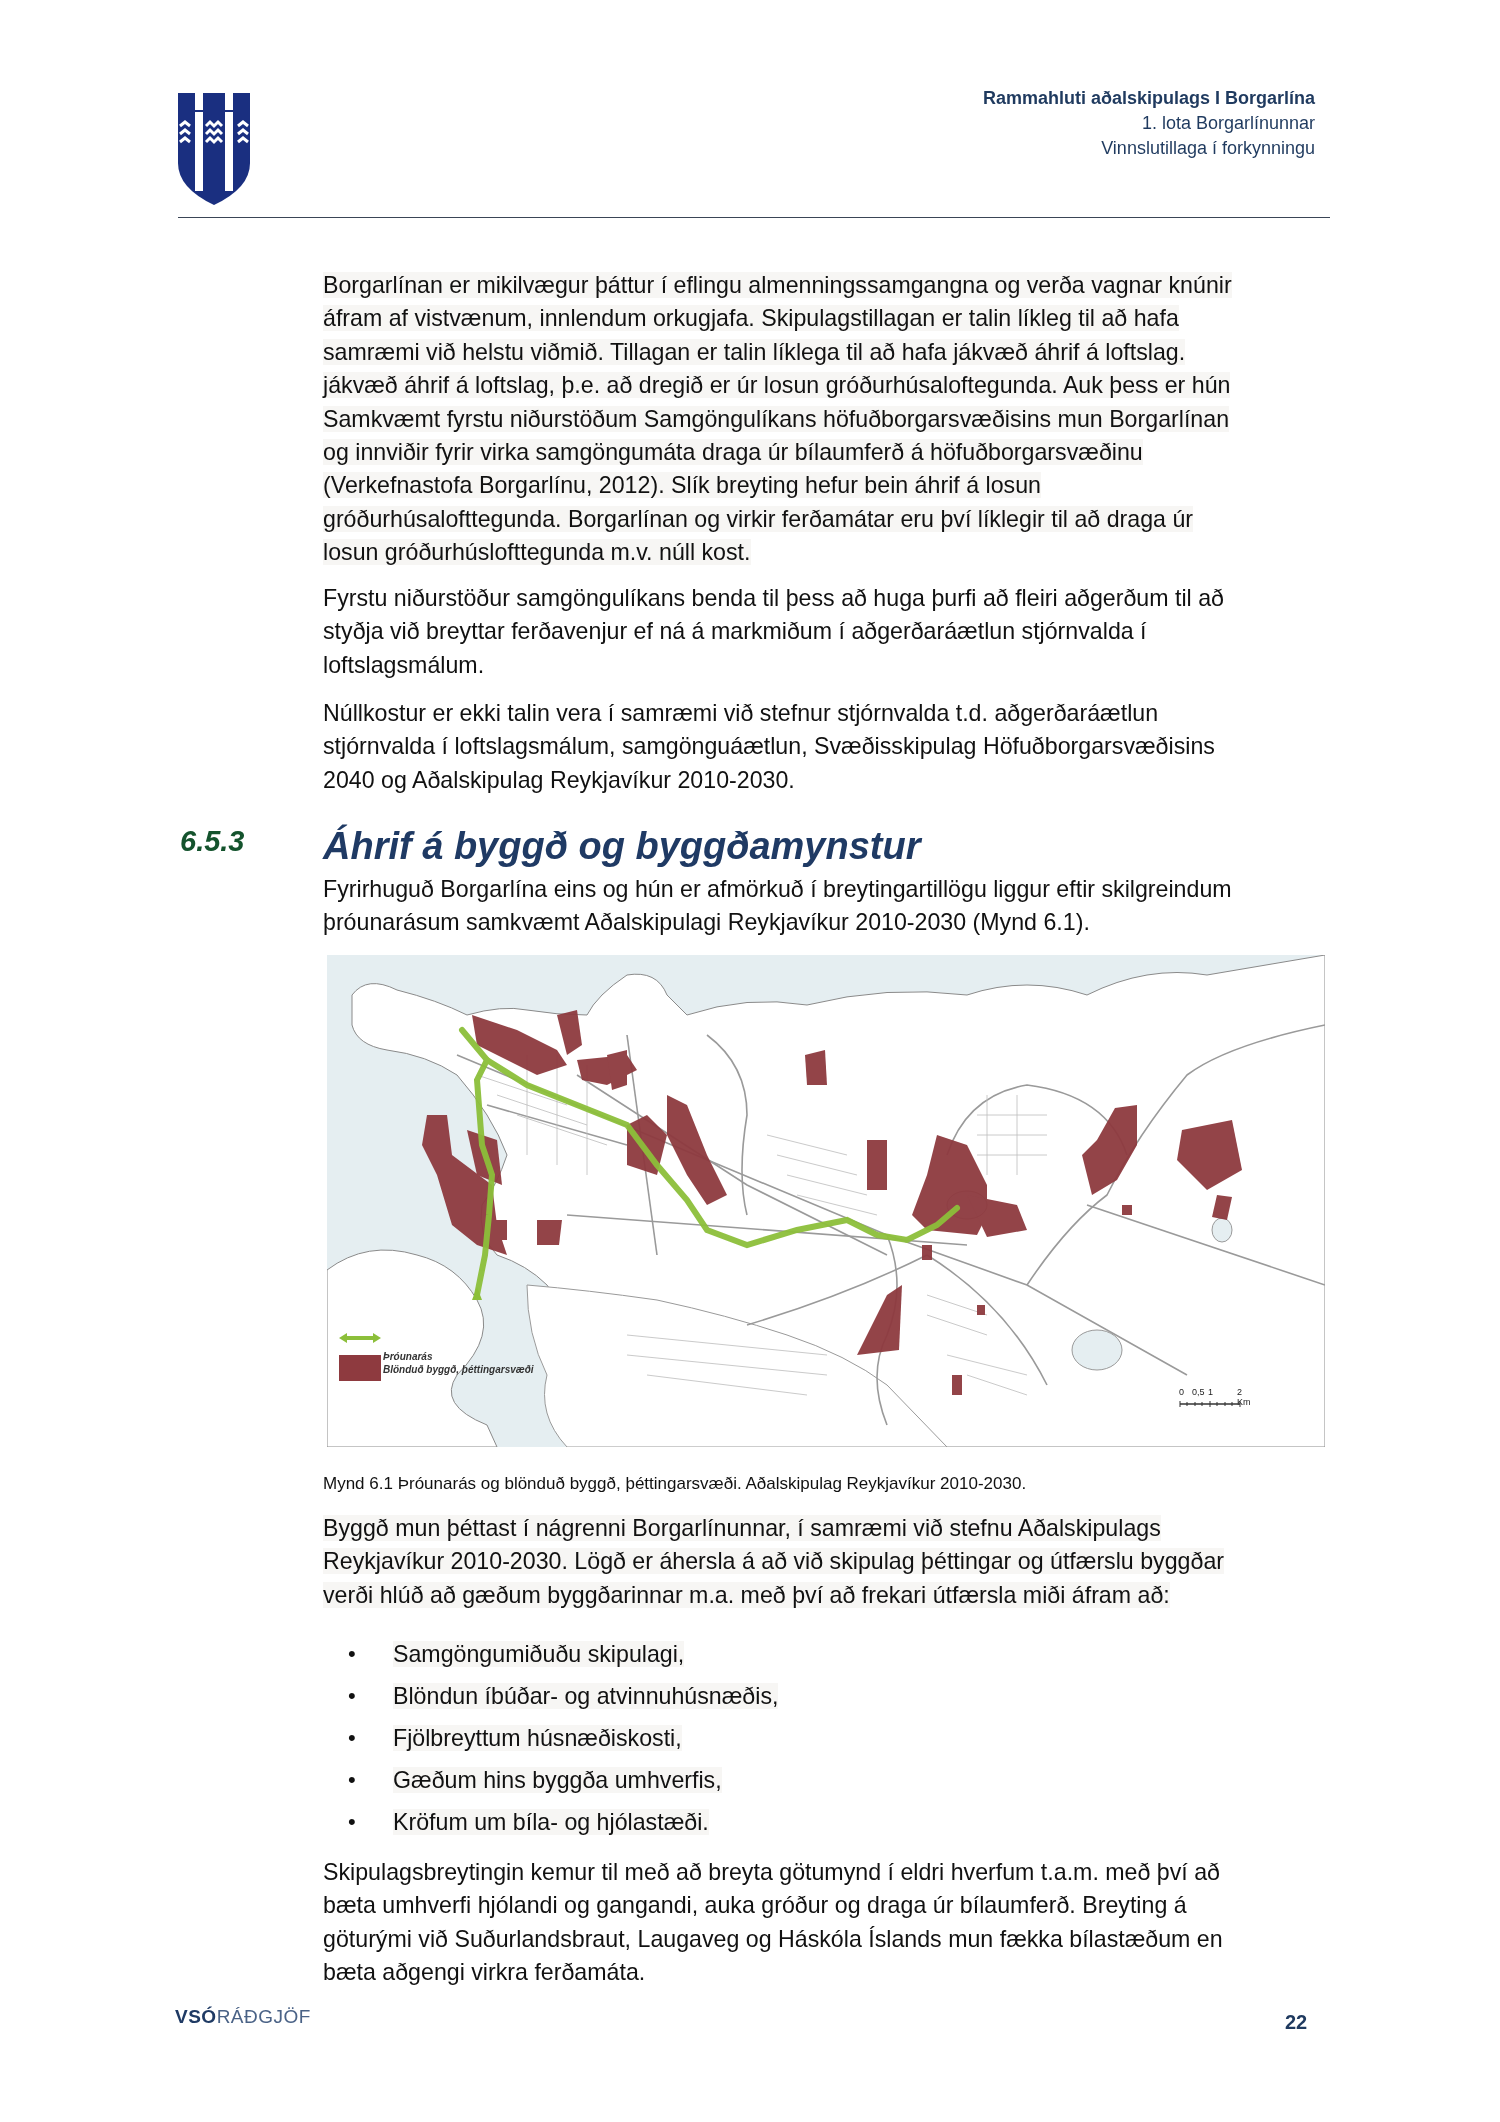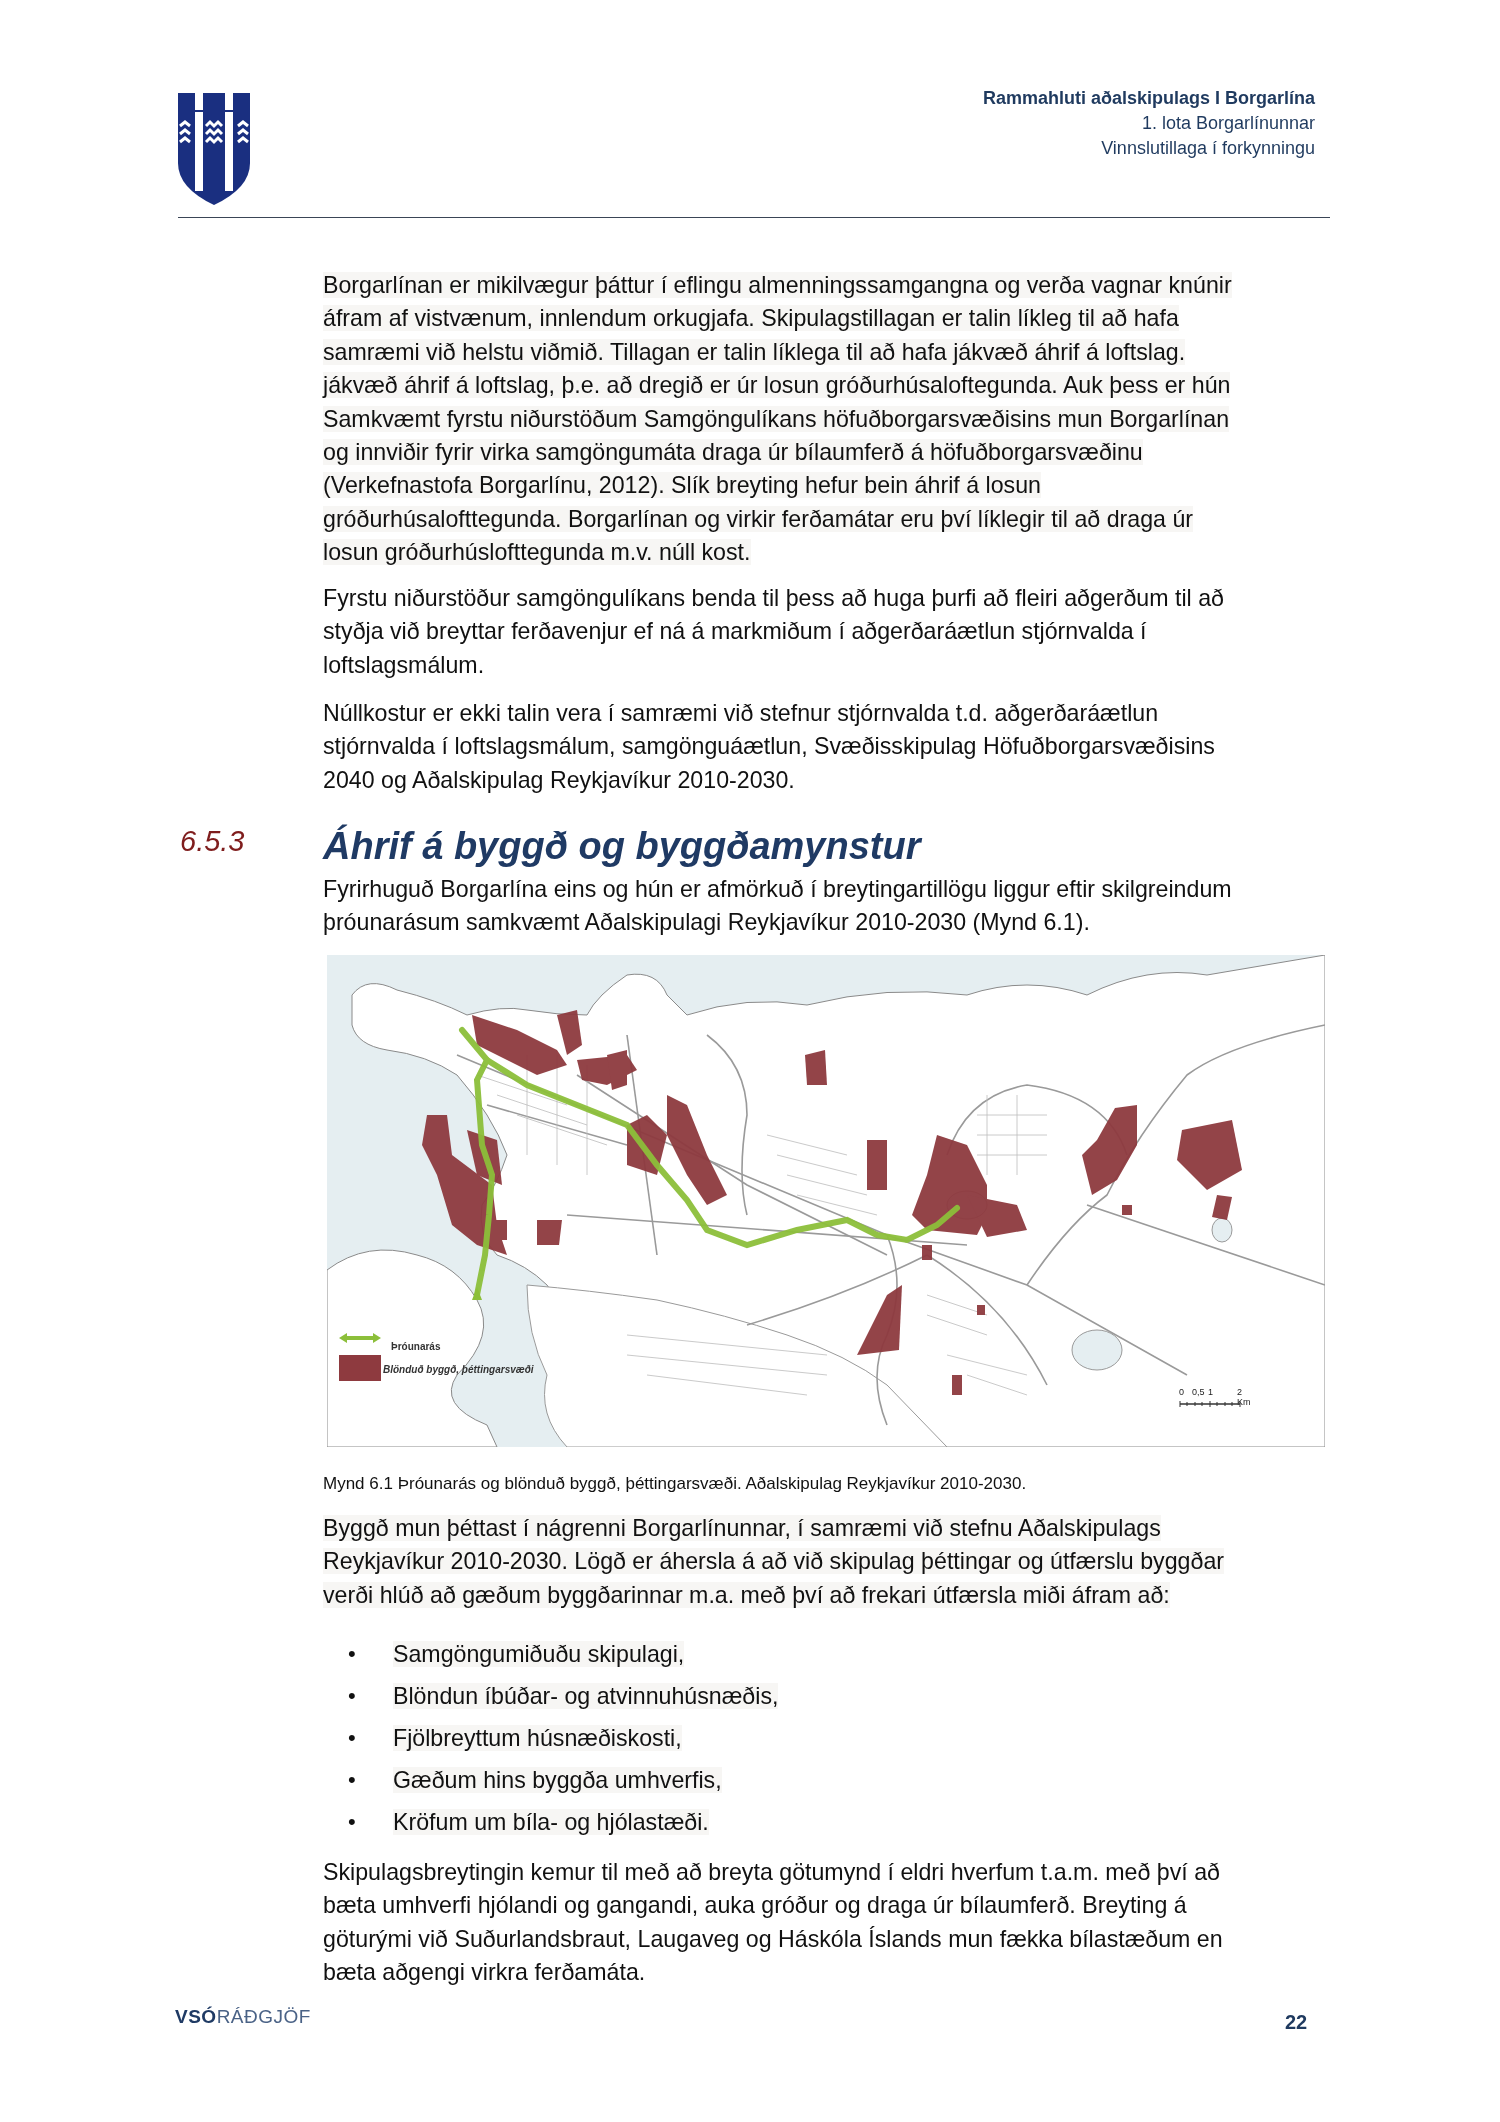--- a/index.html
+++ b/index.html
@@ -6,21 +6,21 @@
   body { width:1500px; height:2122px; position:relative; overflow:hidden;
          font-family:"Liberation Sans", sans-serif; color:#111; }
   .abs { position:absolute; }
   .logo { left:178px; top:93px; width:72px; height:112px; }
   .hdr { right:185px; top:86px; text-align:right; color:#1f3a5f; line-height:25px; font-size:18px; }
   .hdr .t1 { font-weight:bold; }
   .rule { left:178px; top:217px; width:1152px; height:0; border-top:1.5px solid #3a4556; }
   .body-text { left:323px; width:1010px; font-size:23.2px; line-height:33.4px; color:#111; }
   .body-text p { margin:0; }
   .hl { background:#f7f6f4; }
-  .h3-num { left:180px; top:825px; font-size:29px; font-weight:normal; font-style:italic; color:#7f1d1d; }
+  .h3-num { left:180px; top:825px; font-size:29px; font-weight:bold; font-style:italic; color:#14532d; }
   .h3-title { left:323px; top:825px; font-size:38px; font-weight:bold; font-style:italic; color:#1f3a64; }
   .map { left:327px; top:955px; width:998px; height:492px; background:#e5eef1; overflow:hidden; }
   .caption { left:323px; top:1474px; font-size:17px; color:#111; }
   ul.bullets { list-style:none; margin:0; padding:0; }
   ul.bullets li { position:relative; padding-left:93px; height:42px; line-height:42px; }
   ul.bullets li::before { content:"\2022"; position:absolute; left:48px; top:0; font-size:22px; }
   .footer-logo { left:175px; top:2006px; font-size:19px; letter-spacing:0.5px; color:#1f3a64; }
   .footer-logo .b { font-weight:bold; }
   .footer-logo .l { font-weight:normal; color:#4a6286; }
   .pagenum { left:1285px; top:2011px; font-size:20px; font-weight:bold; color:#1f3a5f; }
@@ -154,21 +154,21 @@
     <path d="M150 332 L145 345 L155 345 Z" fill="#8cbf3a"></path>
   </svg>
 
   
   <div class="abs" style="left:10px; top:372px; width:300px; height:70px;">
     <div class="abs" style="left:2px; top:2px; width:42px; height:10px;">
       <svg width="42" height="10" viewBox="0 0 42 10">
           <path d="M0 5 L8 0 L8 3 L34 3 L34 0 L42 5 L34 10 L34 7 L8 7 L8 10 Z" fill="#8cbf3a"></path>
         </svg>
     </div>
-    <div class="abs" style="left:46px; top:14px; font-size:10px; color:#333; font-weight:bold; margin-left:8px;">Þróunarás</div>
+    <div class="abs" style="left:46px; top:24px; font-size:10px; color:#333; font-weight:bold; font-style:italic;">Þróunarás</div>
     <div class="abs" style="left:2px; top:28px; width:42px; height:26px; background:#8e3a3f;"></div>
     <div class="abs" style="left:46px; top:37px; font-size:10px; color:#333; font-weight:bold; font-style:italic;">Blönduð byggð, þéttingarsvæði</div>
   </div>
 
   
   <div class="abs" style="left:852px; top:432px; width:70px; height:30px;">
     <span class="abs" style="left:0; top:0; font-size:9px; color:#222;">0</span>
     <span class="abs" style="left:13px; top:0; font-size:9px; color:#222;">0,5</span>
     <span class="abs" style="left:29px; top:0; font-size:9px; color:#222;">1</span>
     <span class="abs" style="left:58px; top:0; font-size:9px; color:#222;">2 Km</span>

